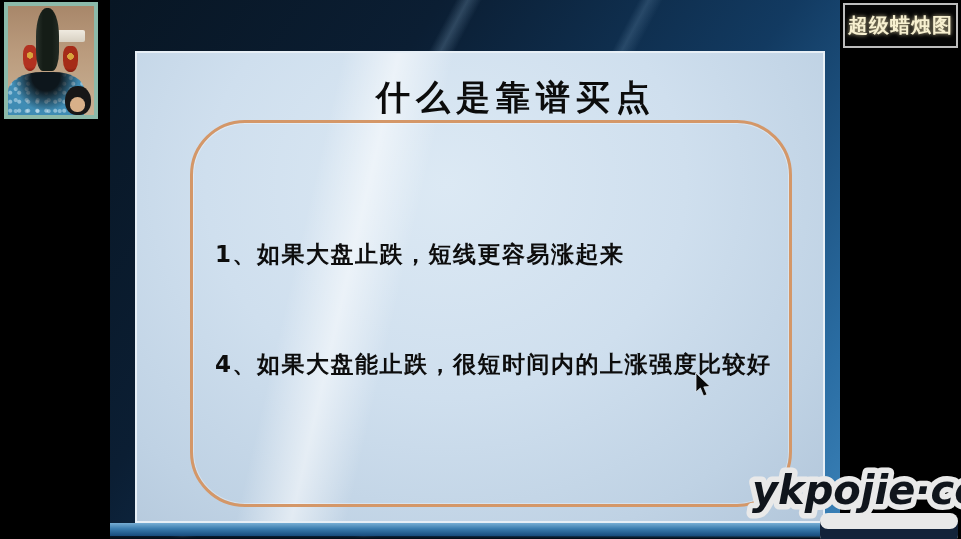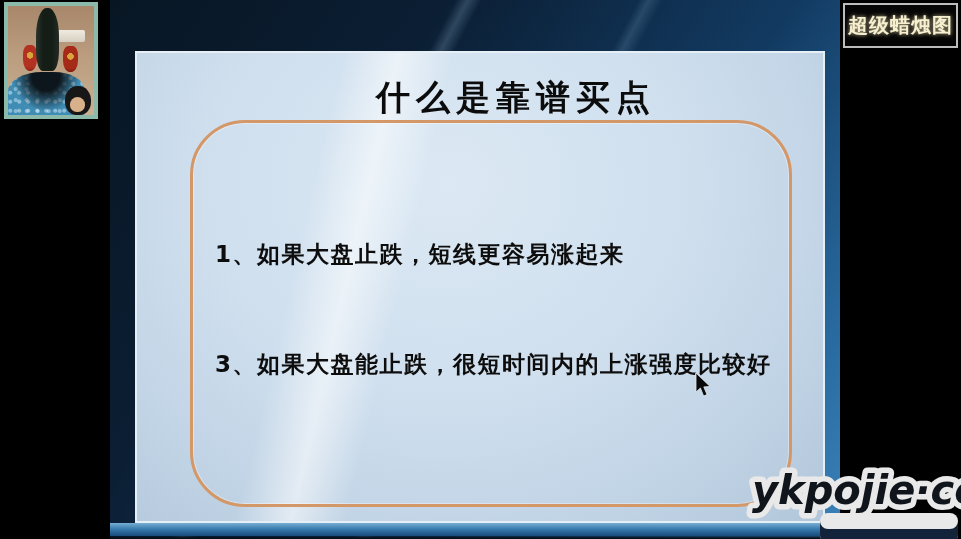--- a/index.html
+++ b/index.html
@@ -116,21 +116,21 @@
 <div class="bar bar-left"></div>
 <div class="bar bar-right"></div>
 
 <div class="video-area"></div>
 <div class="bottom-band"></div>
 
 <div class="slide">
   <div class="slide-title">什么是靠谱买点</div>
   <div class="content-box"></div>
   <div class="bullet p1">1、如果大盘止跌，短线更容易涨起来</div>
-  <div class="bullet p3">3、如果大盘能止跌，很短时间内的上涨强度比较好</div>
+  <div class="bullet p3">4、如果大盘能止跌，很短时间内的上涨强度比较好</div>
 </div>
 
 <div class="cursor">
   <svg width="18" height="26" viewBox="0 0 18 26">
     <path d="M2,1 L2,20 L6.4,16 L9.6,24 L13,22.6 L9.8,14.9 L16,14.4 Z" fill="#0a0a0a" stroke="#dfe8f0" stroke-width="0.8"></path>
   </svg>
 </div>
 
 <div class="badge">
   <span class="badge-label">超级蜡烛图</span>

